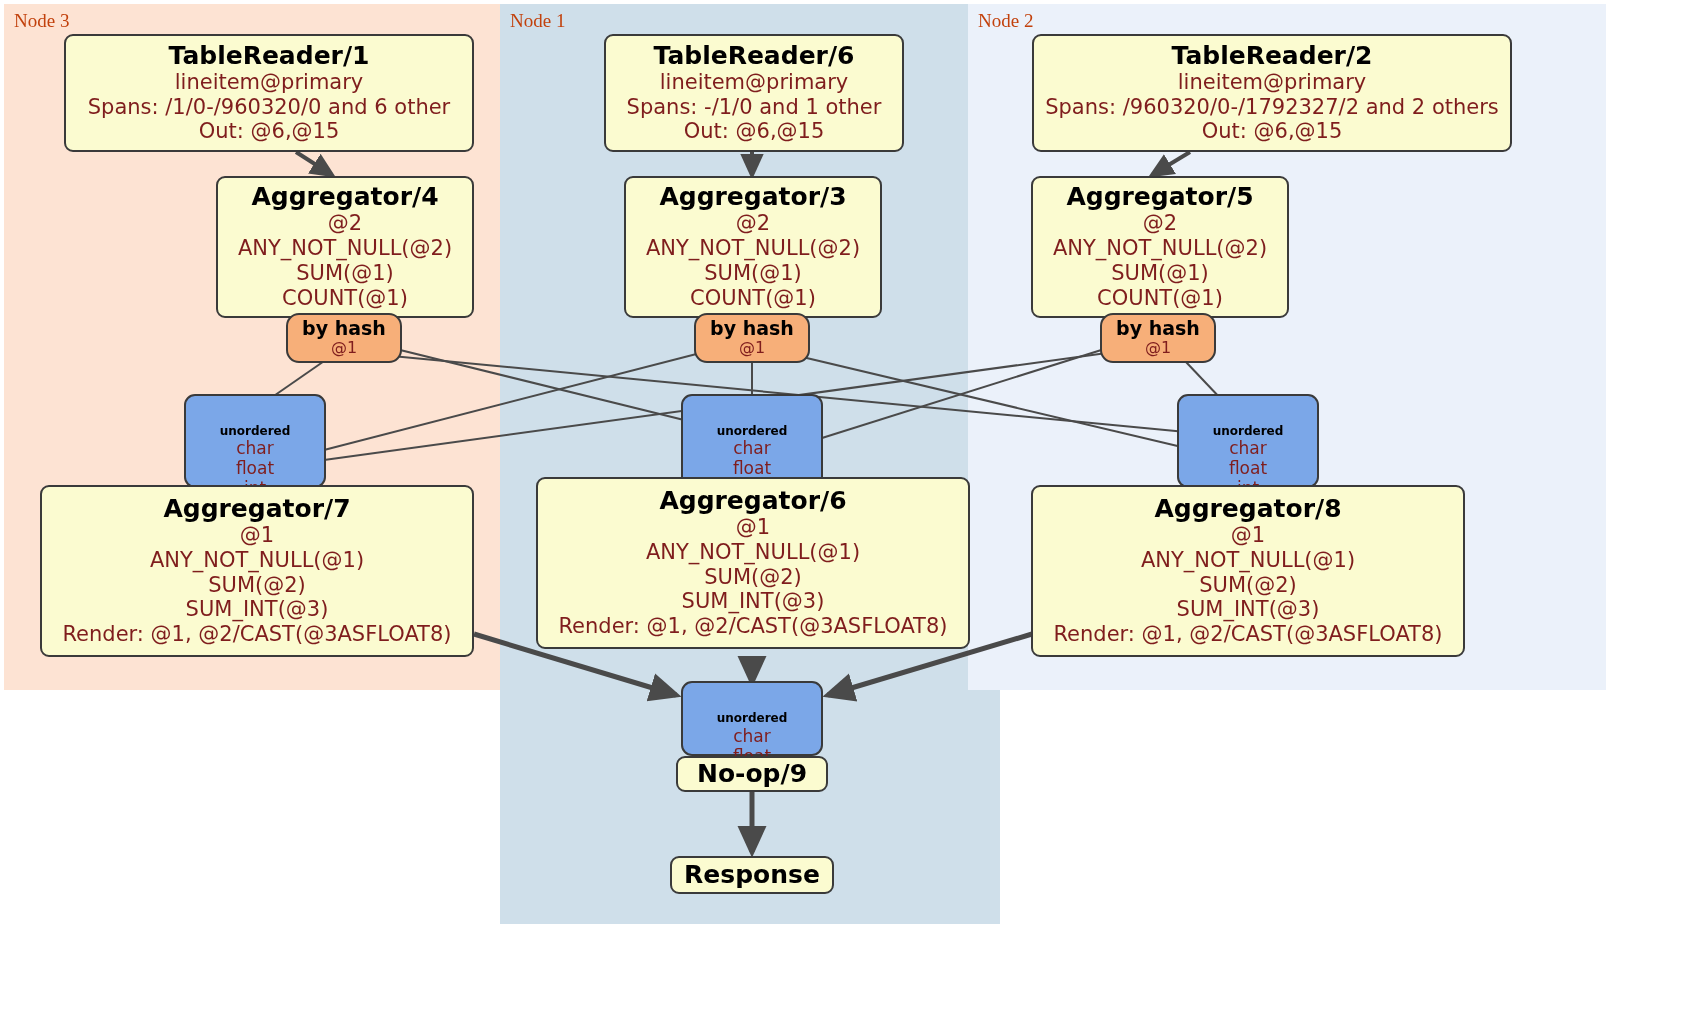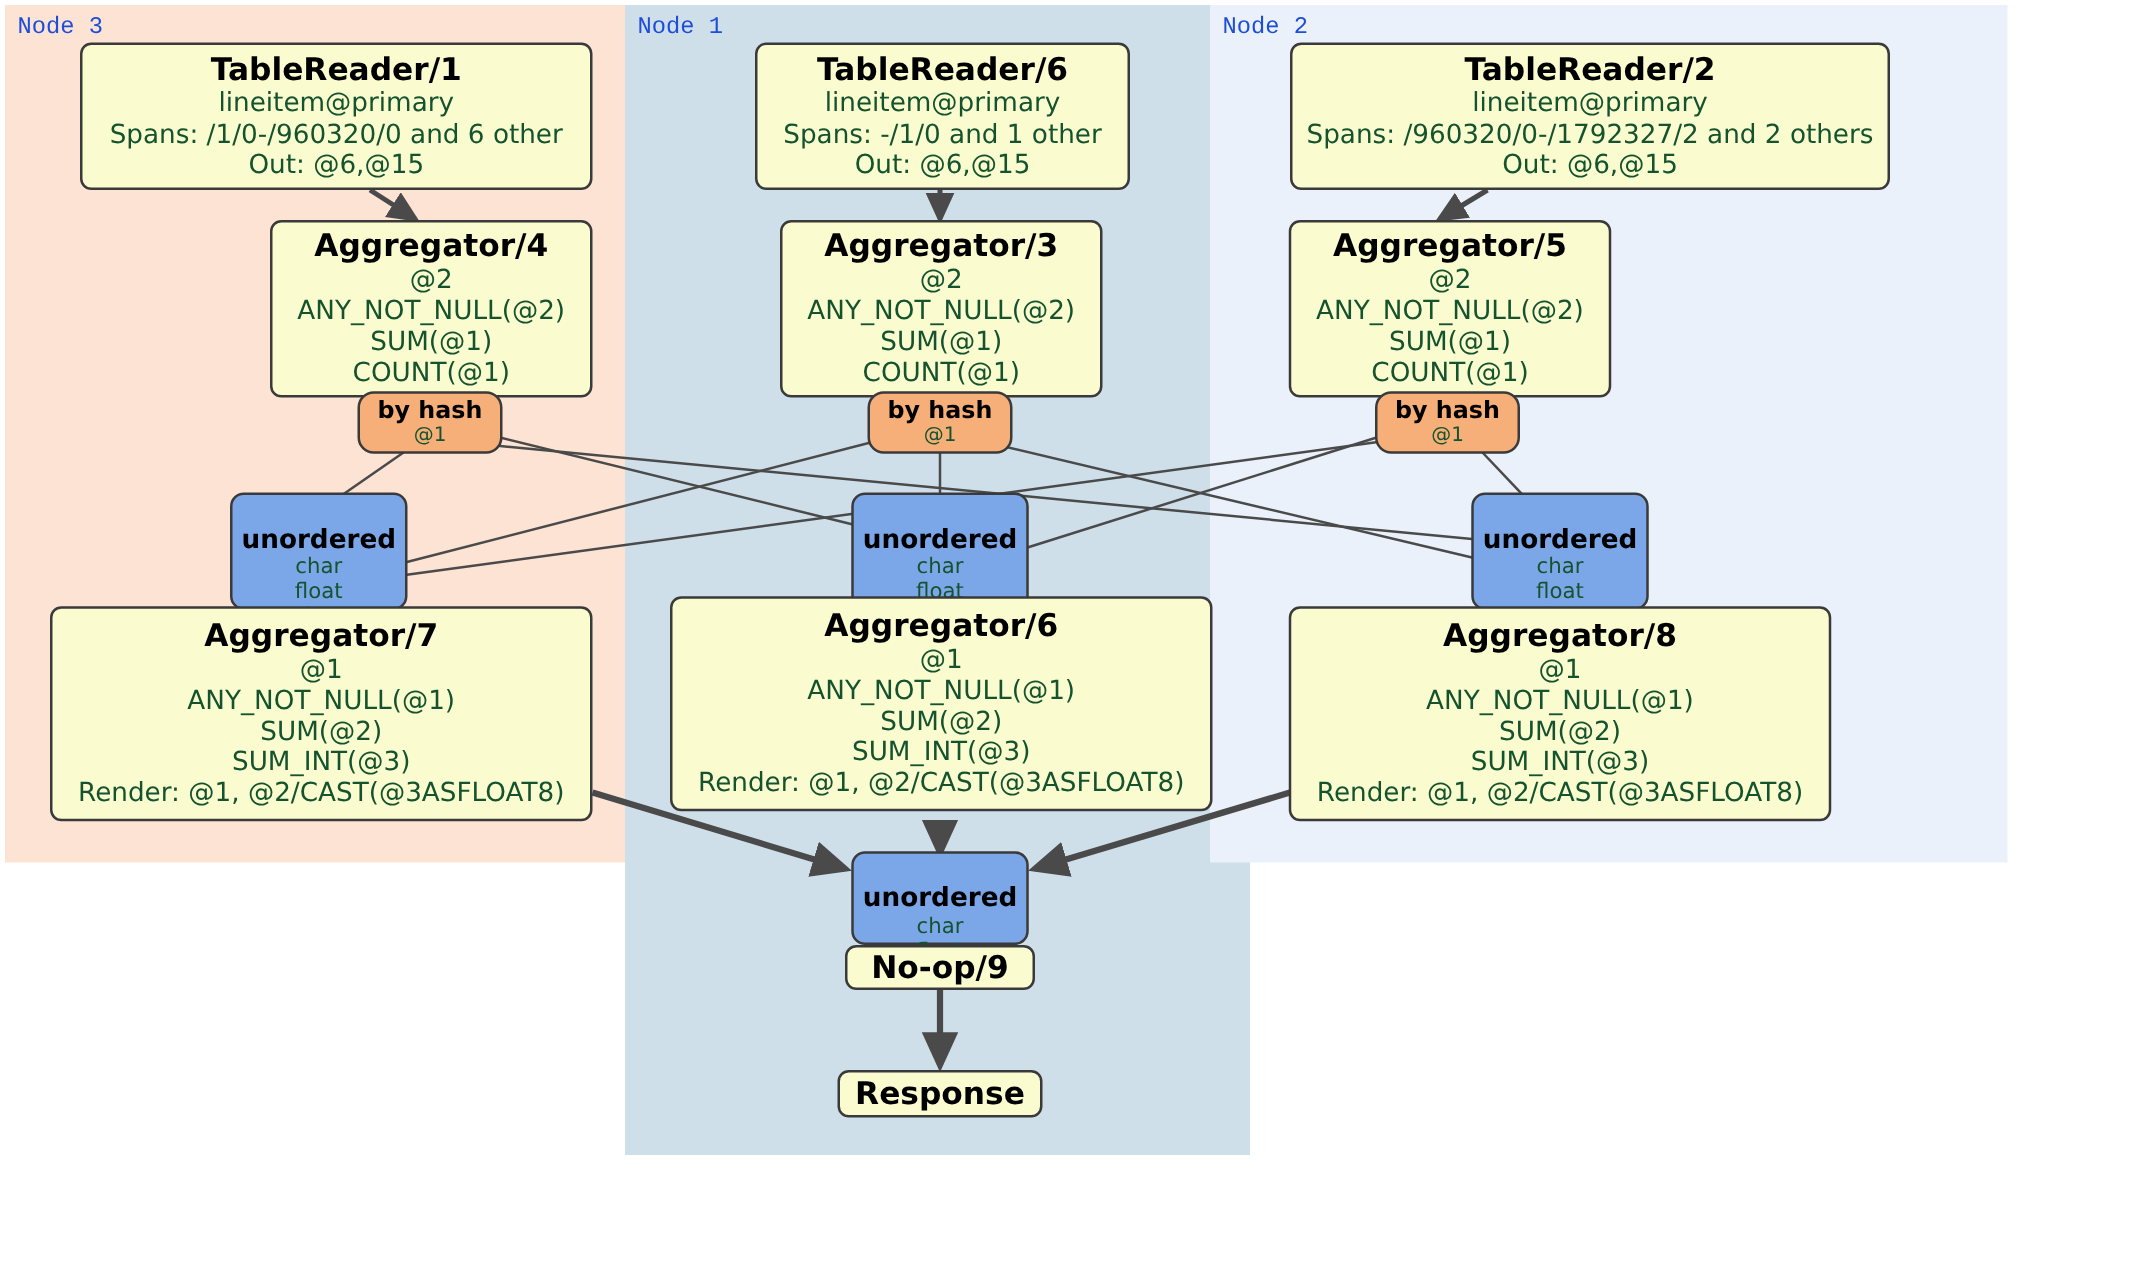--- a/index.html
+++ b/index.html
@@ -1,38 +1,38 @@
 <!DOCTYPE html>
 <html><head>
 <meta charset="utf-8">
 <style>
   html,body{margin:0;padding:0;background:#ffffff;}
   body{font-family:"DejaVu Sans","Liberation Sans",sans-serif;}
   #stage{position:relative;width:1706px;height:1016px;overflow:hidden;background:#fff;}
 
   
   .partition{position:absolute;box-sizing:border-box;}
-  .partition-label{position:absolute;left:10px;top:6px;font-size:19px;color:#1d4ed8;
-     font-family:Liberation Mono, monospace;}
+  .partition-label{position:absolute;left:10px;top:6px;font-size:19px;color:#c2410c;
+     font-family:Liberation Serif, serif;}
 
   
   #edges{position:absolute;left:0;top:0;width:1706px;height:1016px;pointer-events:none;}
 
   
   .box{position:absolute;box-sizing:border-box;border:2px solid #3a3a3a;
        border-radius:9px;text-align:center;display:flex;flex-direction:column;
        justify-content:center;align-items:center;}
   .box.proc{background:#FBFBD0;}
   .box.router{background:#F7AF79;border-radius:13px;}
   .box.sync{background:#7BA7E8;border-radius:11px;}
   .box .title{font-weight:bold;font-size:25px;line-height:1.12;color:#000;white-space:nowrap;}
-  .box .line{font-size:21px;line-height:1.18;color:#14532d;white-space:nowrap;}
+  .box .line{font-size:21px;line-height:1.18;color:#7f1d1d;white-space:nowrap;}
   .box.router .title{font-size:19px;}
   .box.router .line{font-size:16px;}
-  .box.sync .title{font-size:21px;margin-top:41px;}
+  .box.sync .title{font-size:12px;margin-top:41px;}
   .box.sync .line{font-size:17px;}
   .box.small .title{font-size:25px;}
 </style>
 </head>
 <body>
 
 <div id="stage">
 
   <div class="partition" style="left:4px;top:4px;width:496px;height:686px;background:#FDE3D3;">
     <span class="partition-label">Node 3</span>

